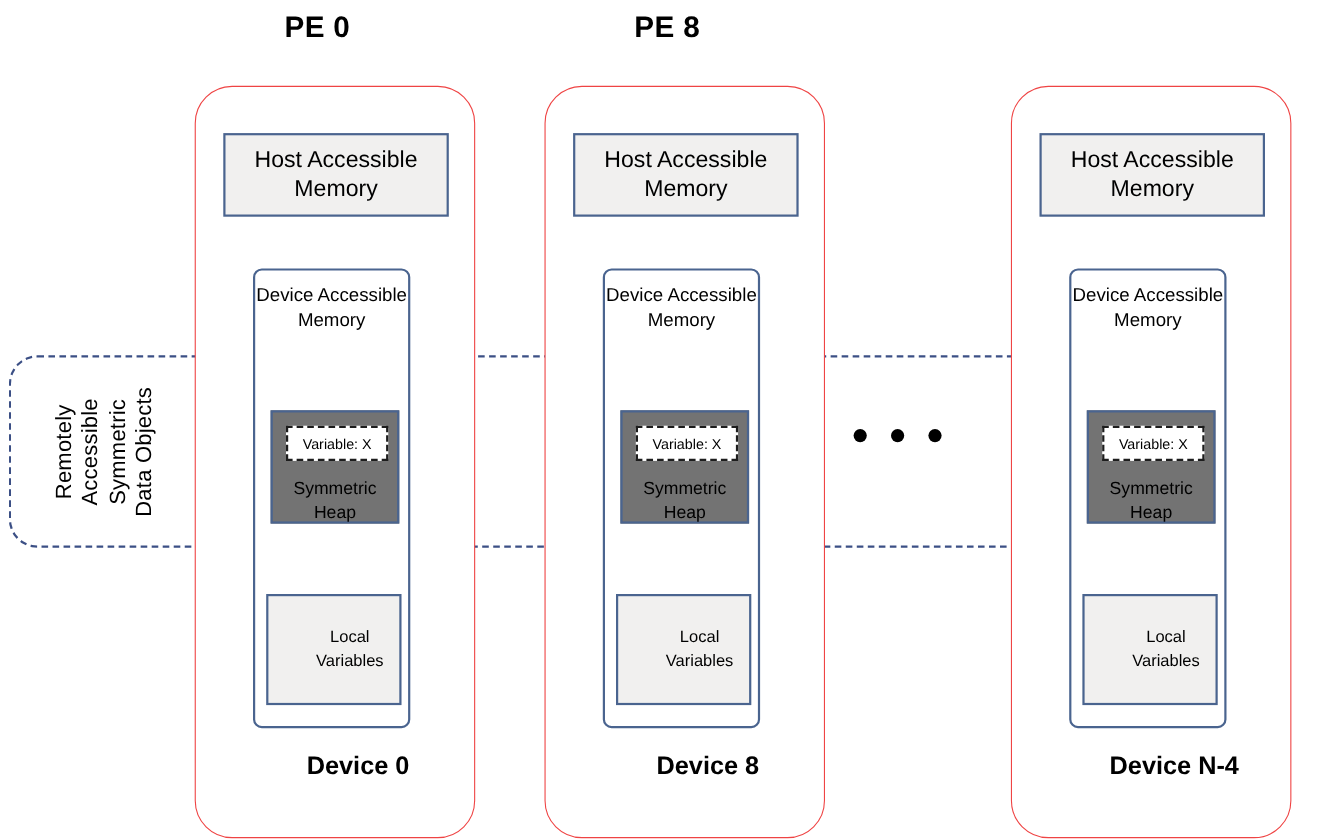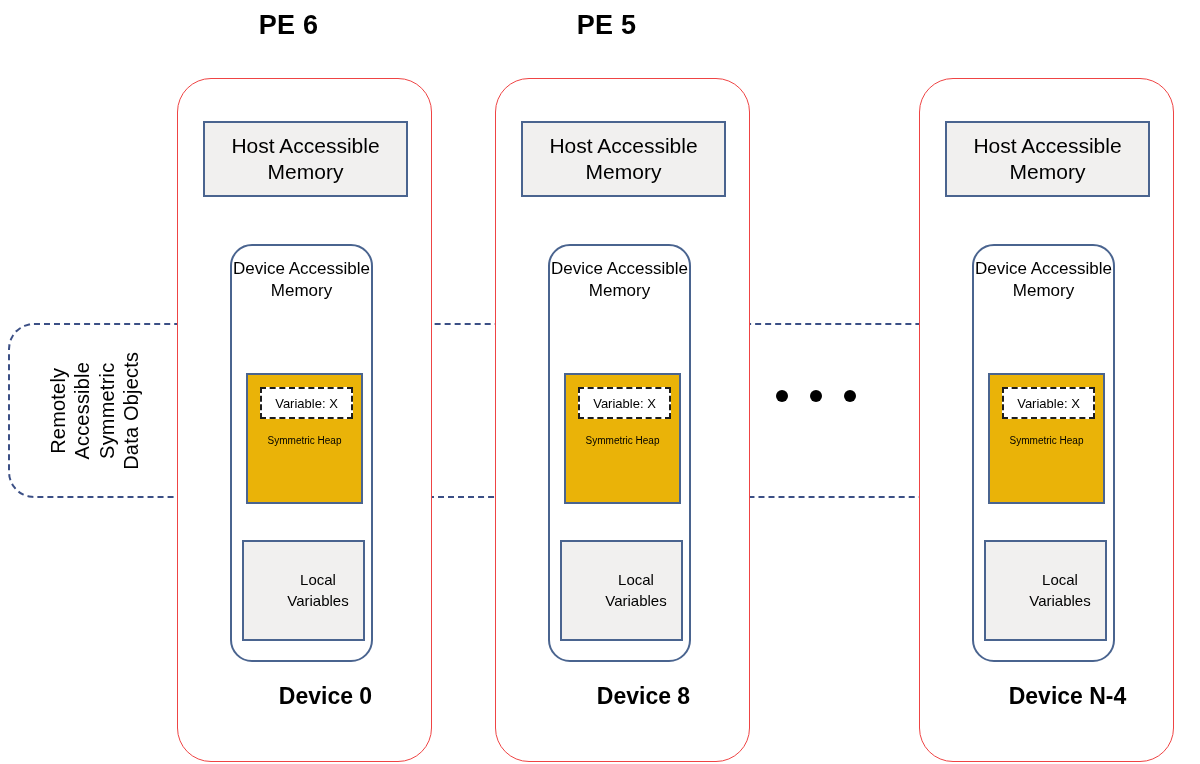--- a/index.html
+++ b/index.html
@@ -111,21 +111,21 @@
   }
 
   
   .dev-mem {
     position: absolute;
     left: 52px;
     top: 165px;
     width: 143px;
     height: 418px;
     border: 2px solid #4a648f;
-    border-radius: 22px;
+    border-radius: 8px;
     box-sizing: border-box;
     background: #ffffff;
     z-index: 3;
   }
   .dev-mem-label {
     position: absolute;
     left: 0;
     top: 12px;
     width: 100%;
     text-align: center;
@@ -133,32 +133,32 @@
     line-height: 1.3;
     color: #000;
   }
 
   
   .sym-heap {
     position: absolute;
     left: 14px;
     top: 127px;
     width: 117px;
-    height: 131px;
-    border: 2px solid #4a648f;
-    box-sizing: border-box;
-    background: #eab308;
+    height: 103px;
+    border: 2px solid #4a648f;
+    box-sizing: border-box;
+    background: #737373;
   }
   .sym-heap-label {
     position: absolute;
     left: 0;
     top: 59px;
     width: 100%;
     text-align: center;
-    font-size: 10px;
+    font-size: 16px;
     line-height: 1.35;
     color: #000;
   }
   .var-box {
     position: absolute;
     left: 12px;
     top: 12px;
     width: 93px;
     height: 32px;
     border: 2px dashed #1d1d1d;
@@ -229,37 +229,37 @@
   <div class="remote-label">
     <div class="remote-label-inner">
       <div>Remotely</div>
       <div>Accessible</div>
       <div>Symmetric</div>
       <div>Data Objects</div>
     </div>
   </div>
 
   <div class="pe pe-0">
-    <div class="pe-title">PE 6</div>
+    <div class="pe-title">PE 0</div>
     <div class="pe-shell">
       <div class="host-mem">Host Accessible Memory</div>
       <div class="dev-mem">
         <div class="dev-mem-label">Device Accessible Memory</div>
         <div class="sym-heap">
           <div class="var-box">Variable: X</div>
           <div class="sym-heap-label">Symmetric Heap</div>
         </div>
         <div class="local-vars">Local Variables</div>
       </div>
       <div class="device-label">Device 0</div>
     </div>
   </div>
 
   <div class="pe pe-1">
-    <div class="pe-title">PE 5</div>
+    <div class="pe-title">PE 8</div>
     <div class="pe-shell">
       <div class="host-mem">Host Accessible Memory</div>
       <div class="dev-mem">
         <div class="dev-mem-label">Device Accessible Memory</div>
         <div class="sym-heap">
           <div class="var-box">Variable: X</div>
           <div class="sym-heap-label">Symmetric Heap</div>
         </div>
         <div class="local-vars">Local Variables</div>
       </div>

